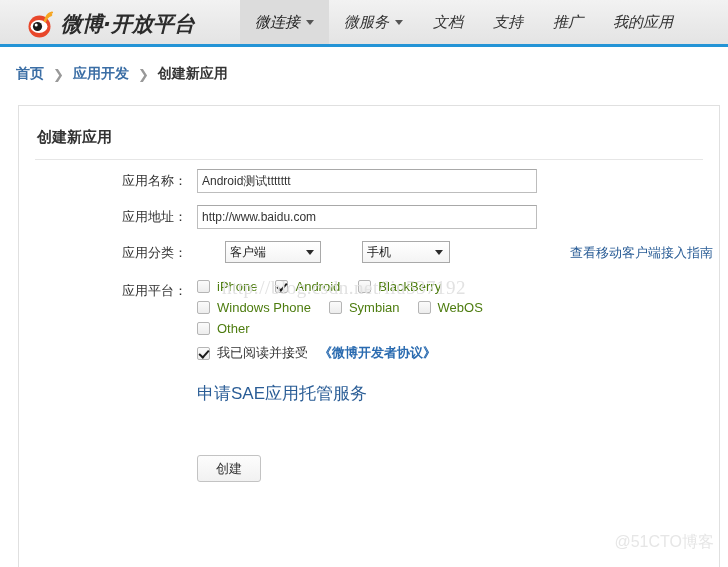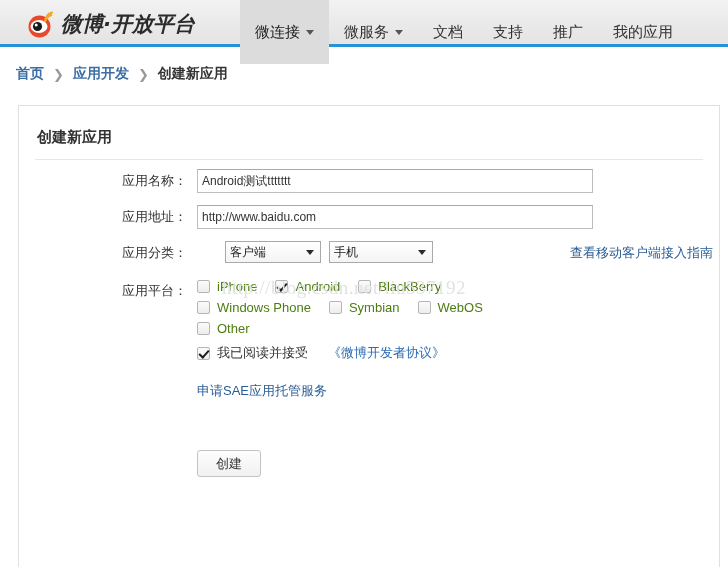--- a/index.html
+++ b/index.html
@@ -51,22 +51,23 @@
     align-items: stretch;
   }
   .nav-item {
     display: flex;
     align-items: center;
     justify-content: flex-end;
     padding: 0 15px;
     font-size: 15px;
     color: #333333;
     cursor: pointer;
-    height: 64px;
+    height: 44px;
     white-space: nowrap;
+    font-style: italic;
   }
   .nav-item.active {
     background: #dcdcdc;
     color: #222;
   }
   .caret {
     display: inline-block;
     margin-left: 6px;
     width: 0; height: 0;
     border-left: 4px solid transparent;
@@ -124,21 +125,21 @@
   }
   .lbl {
     width: 166px;
     text-align: right;
     padding-right: 10px;
     font-size: 13px;
     color: #333;
     line-height: 24px;
   }
   .txt {
-    width: 396px; height: 24px;
+    width: 340px; height: 24px;
     border: 1px solid #bdbdbd;
     border-top-color: #a8a8a8;
     background: #fff;
     font-size: 12px;
     color: #333;
     padding: 0 4px;
     font-family: "Liberation Sans", sans-serif;
     outline: none;
   }
   .sel {
@@ -157,21 +158,21 @@
   .selwrap .arrow {
     position: absolute;
     right: 7px; top: 9px;
     width: 0; height: 0;
     border-left: 4px solid transparent;
     border-right: 4px solid transparent;
     border-top: 5px solid #2b2b2b;
     pointer-events: none;
   }
   .sel.w1 { width: 96px; }
-  .sel.w2 { width: 104px; }
+  .sel.w2 { width: 88px; margin-left: 33px; }
 
   .guide-link {
     position: absolute;
     right: 18px; top: 3px;
     font-size: 13px;
     color: #2a5d96;
     cursor: pointer;
   }
 
   .cbline {
@@ -206,21 +207,21 @@
     margin-right: 18px;
     cursor: pointer;
     white-space: nowrap;
   }
   .agree-row { margin-top: 8px; }
   .agree-link { color: #2a6bb0; cursor: pointer; font-size: 13px; }
   .agree-txt { font-size: 13px; color: #333; }
   .sae-link {
     display: inline-block;
     margin-top: 14px;
-    font-size: 13px;
+    font-size: 17px;
     color: #2a5d96;
     cursor: pointer;
   }
   .btn-row { margin-top: 50px; }
   .btn {
     width: 64px; height: 27px;
     border: 1px solid #c3c3c3;
     border-radius: 3px;
     background: linear-gradient(to bottom,#fdfdfd 0%,#f1f1f1 100%);
     font-size: 13px;
@@ -361,32 +362,33 @@
 
           <div class="cbline">
             <span class="cb"></span>
             <span class="cblabel">Other</span>
           </div>
 
           
           <div class="cbline agree-row">
             <span class="cb checked"></span>
             <span class="agree-txt">我已阅读并接受</span>
-            <span class="agree-link" style="margin-left:20px;">《微博开发者协议》</span>
+            <span class="agree-link" style="margin-left:11px;font-weight:bold;">《微博开发者协议》</span>
           </div>
 
           
           <a class="sae-link">申请SAE应用托管服务</a>
 
           
           <div class="btn-row">
             <button class="btn">创建</button>
           </div>
 
         </div>
       </div>
 
     </div>
   </div>
 
   <div class="wm-url">http://blog.csdn.net/liu537192</div>
+  <div class="wm-cto">@51CTO博客</div>
 
 </div>
 
 </body></html>

